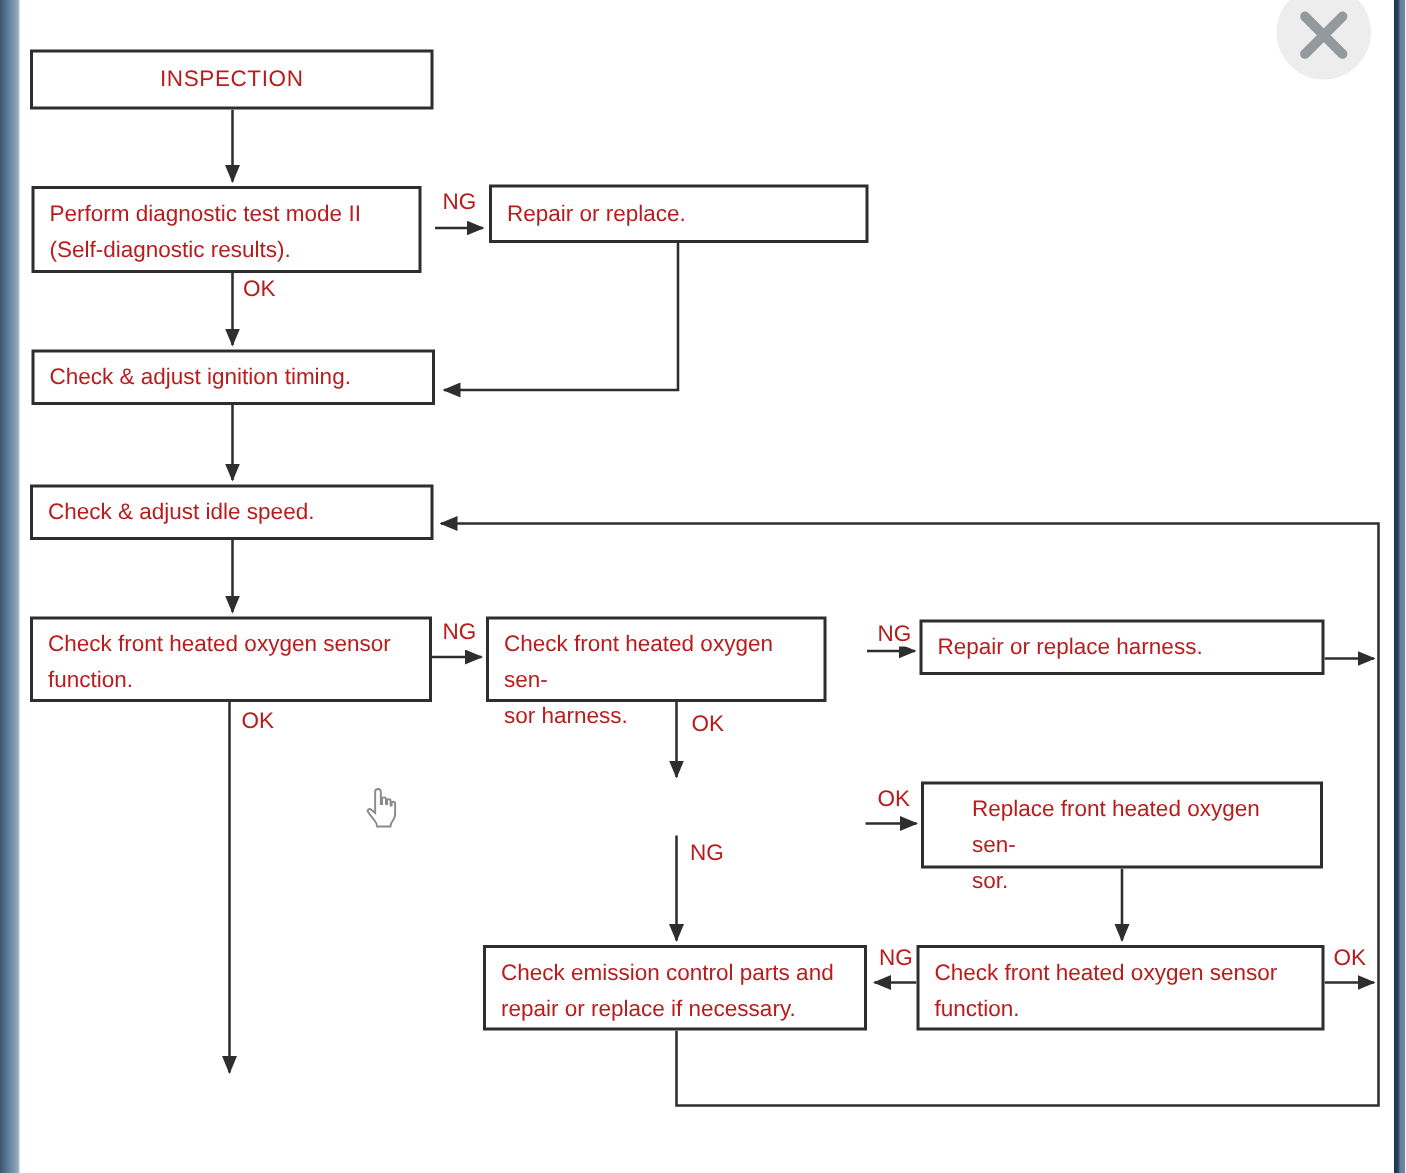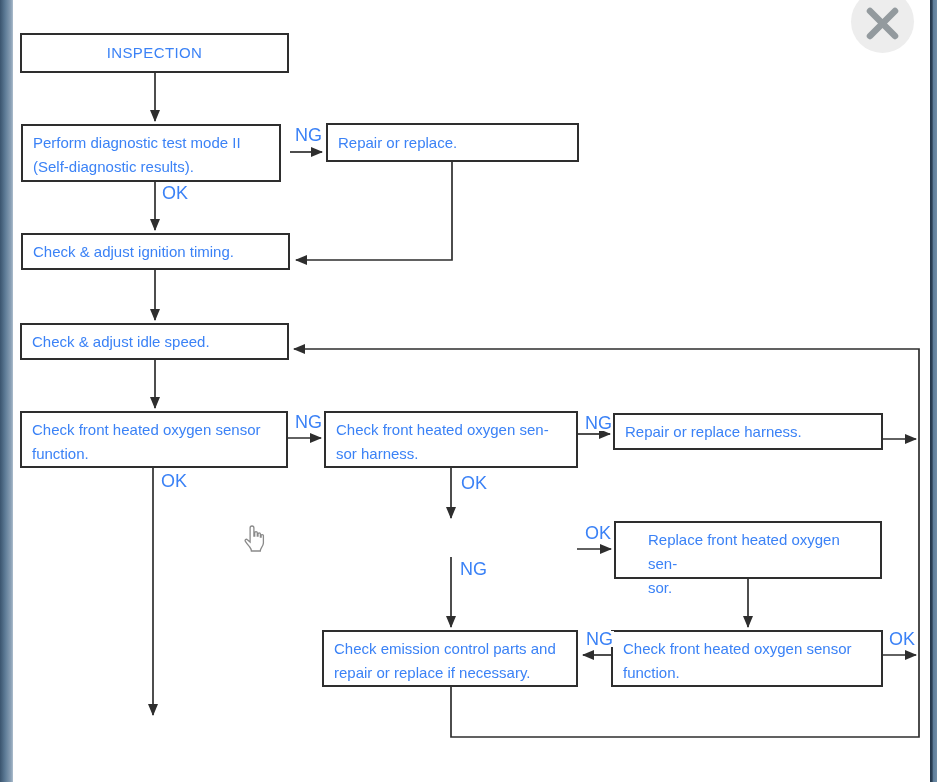--- a/index.html
+++ b/index.html
@@ -1,37 +1,37 @@
 <!DOCTYPE html>
 <html><head>
 <meta charset="utf-8">
 <style>
   html,body{margin:0;padding:0;background:#ffffff;}
   .screen{
     position:relative;width:937px;height:782px;background:#ffffff;
-    overflow:hidden;font-family:"Liberation Sans",sans-serif;color:#3b82f6;
+    overflow:hidden;font-family:"Liberation Sans",sans-serif;color:#b91c1c;
   }
   .edge-left{
     position:absolute;left:0;top:0;width:13px;height:782px;
     background:linear-gradient(90deg,#3a546e 0%,#5d7b96 40%,#8ba1b6 85%,#aebfce 100%);
   }
   .edge-right{
     position:absolute;left:928px;top:0;width:9px;height:782px;
     background:linear-gradient(90deg,#ffffff 0%,#ffffff 18%,#203448 18%,#2c4156 45%,#5f7e9a 60%,#6e8ca6 100%);
   }
   .connectors{position:absolute;left:0;top:0;pointer-events:none;}
   .node{
     position:absolute;box-sizing:border-box;background:#fff;
     border:2px solid #2e2e2e;font-size:15px;line-height:24px;
     padding:5px 10px;white-space:pre-line;
   }
   .node.vcenter{display:flex;align-items:center;padding-top:0;padding-bottom:0;}
   .node.hcenter{display:flex;align-items:center;justify-content:center;padding:0;text-align:center;letter-spacing:.4px;}
   .edge-label{
-    position:absolute;font-size:18px;line-height:16px;background:#fff;padding:0 1px;
+    position:absolute;font-size:15px;line-height:16px;background:#fff;padding:0 1px;
   }
   .close-btn{
     position:absolute;left:851px;top:-10px;width:63px;height:63px;border-radius:50%;
     background:#ededed;cursor:pointer;
   }
   .hand-cursor{position:absolute;left:242px;top:524px;}
 </style>
 </head>
 <body>
 
@@ -71,21 +71,21 @@
 
   <div class="node vcenter" style="left:326px;top:123px;width:253px;height:39px;">Repair or replace.</div>
 
   <div class="node vcenter" style="left:20px;top:323px;width:269px;height:37px;">Check &amp; adjust idle speed.</div>
 
   <div class="node vcenter" style="left:21px;top:233px;width:269px;height:37px;">Check &amp; adjust ignition timing.</div>
 
   <div class="node" style="left:20px;top:411px;width:268px;height:57px;">Check front heated oxygen sensor
 function.</div>
 
-  <div class="node" style="left:324px;top:411px;width:254px;height:57px;">Check front heated oxygen sen-
+  <div class="node" style="left:324px;top:411px;width:227px;height:57px;">Check front heated oxygen sen-
 sor harness.</div>
 
   <div class="node vcenter" style="left:613px;top:413px;width:270px;height:37px;">Repair or replace harness.</div>
 
 
   <div class="node" style="left:614px;top:521px;width:268px;height:58px;padding-left:32px;">Replace front heated oxygen sen-
 sor.</div>
 
   <div class="node" style="left:322px;top:630px;width:256px;height:57px;">Check emission control parts and
 repair or replace if necessary.</div>

